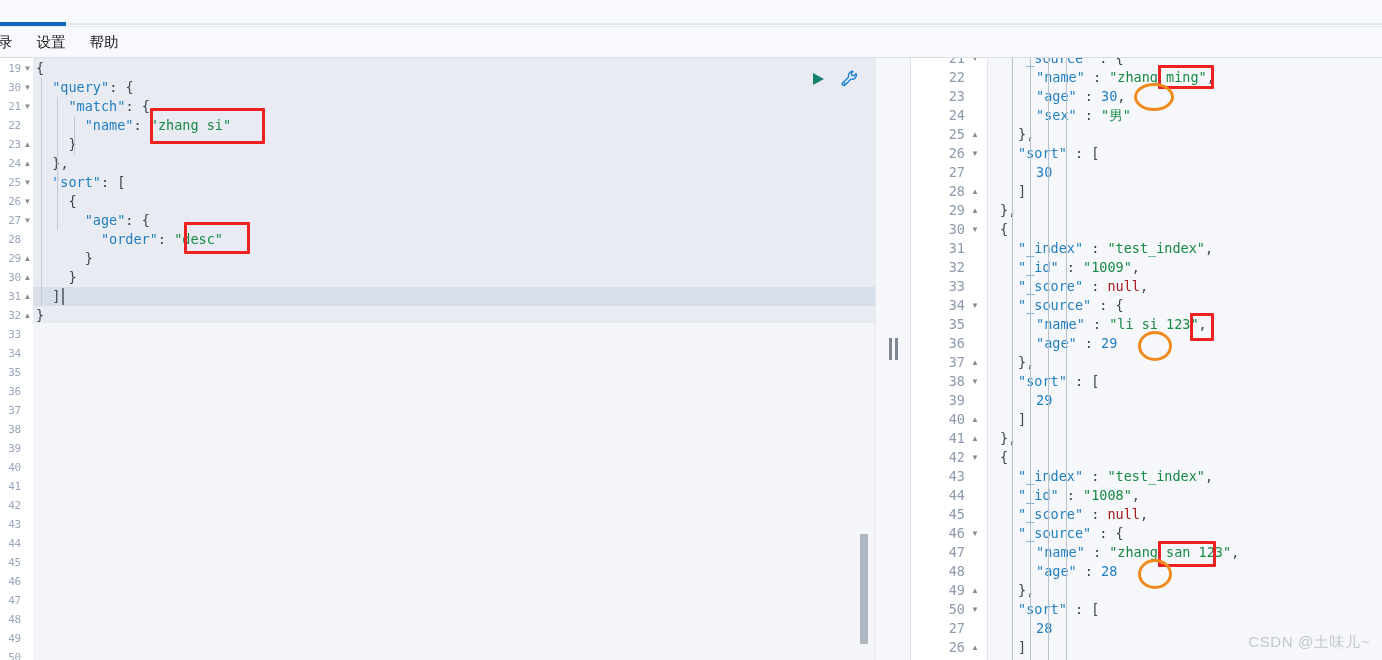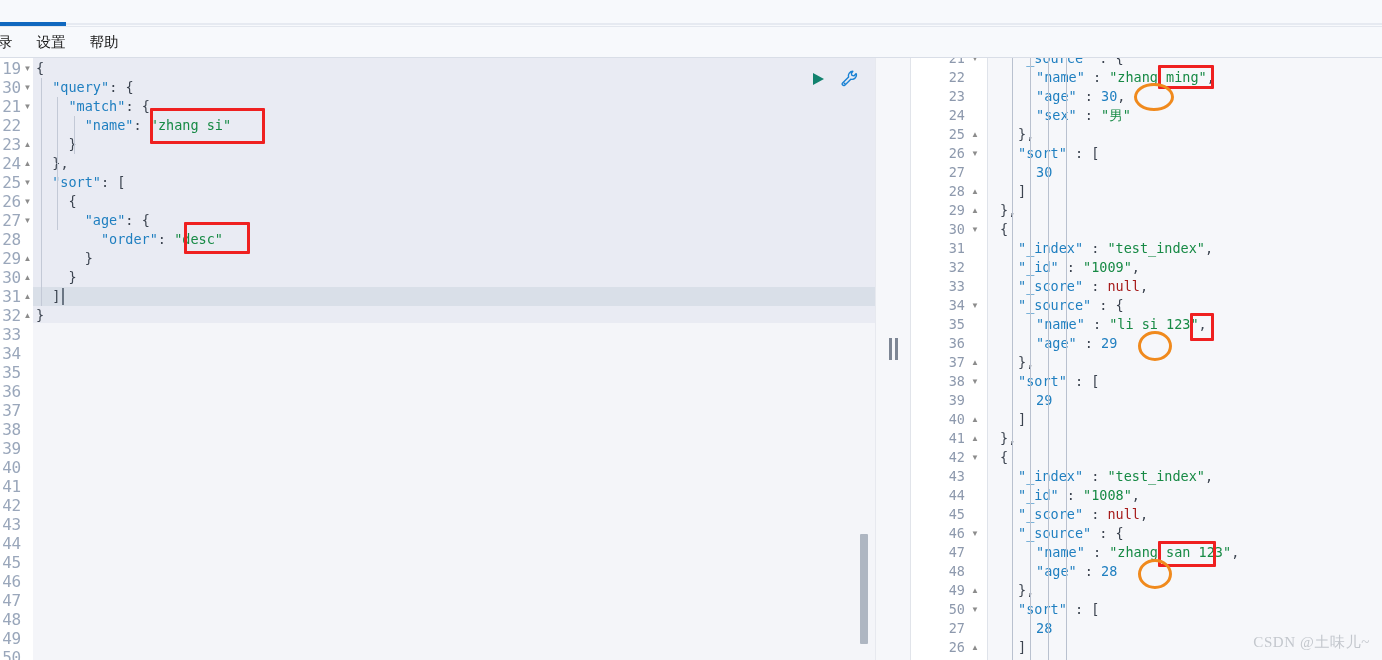--- a/index.html
+++ b/index.html
@@ -64,21 +64,21 @@
     position: absolute; left: 33px; top: 0; right: 0; height: 602px;
     background: #f4f5f9;
   }
   .l-code-bg {
     position: absolute; left: 0; top: 0; width: 842px; height: 265px;
     background: #e9ebf3;
   }
   .ln {
     position: absolute; left: 0; width: 21px;
     font-family: "DejaVu Sans Mono", monospace;
-    font-size: 16px; line-height: 19px; height: 19px;
+    font-size: 11px; line-height: 19px; height: 19px;
     color: #9aa7bb; text-align: right;
     letter-spacing: -0.2px;
   }
   .fold {
     position: absolute; left: 22px; width: 11px; height: 19px;
     line-height: 19px; font-size: 8px; color: #8c8c8c; text-align: center;
   }
   .cline {
     position: absolute; left: 0; height: 19px; line-height: 19px;
     font-family: "DejaVu Sans Mono", monospace;
@@ -162,21 +162,20 @@
   .ann-ell {
     position: absolute; border: 3px solid #f08a1d; border-radius: 50%;
     pointer-events: none;
   }
 
   
   .watermark {
     position: absolute; right: 12px; bottom: 8px;
     font-size: 15px; color: #c3c7cd; letter-spacing: 0.6px;
     white-space: nowrap;
-    font-family: Liberation Serif, serif;
   }
 </style>
 </head>
 <body>
 
 <div id="app">
 
   <div class="tabstrip">
     <div class="tab-rail"></div>
     <div class="tab-underline"></div>

